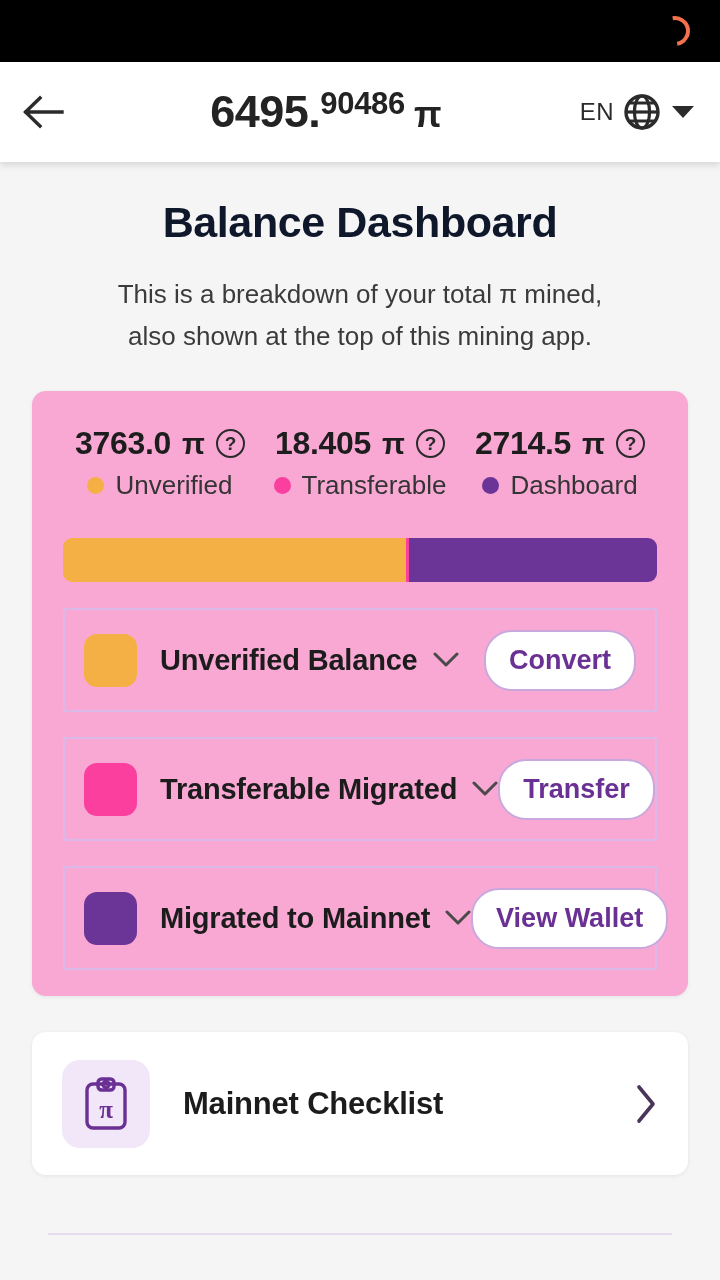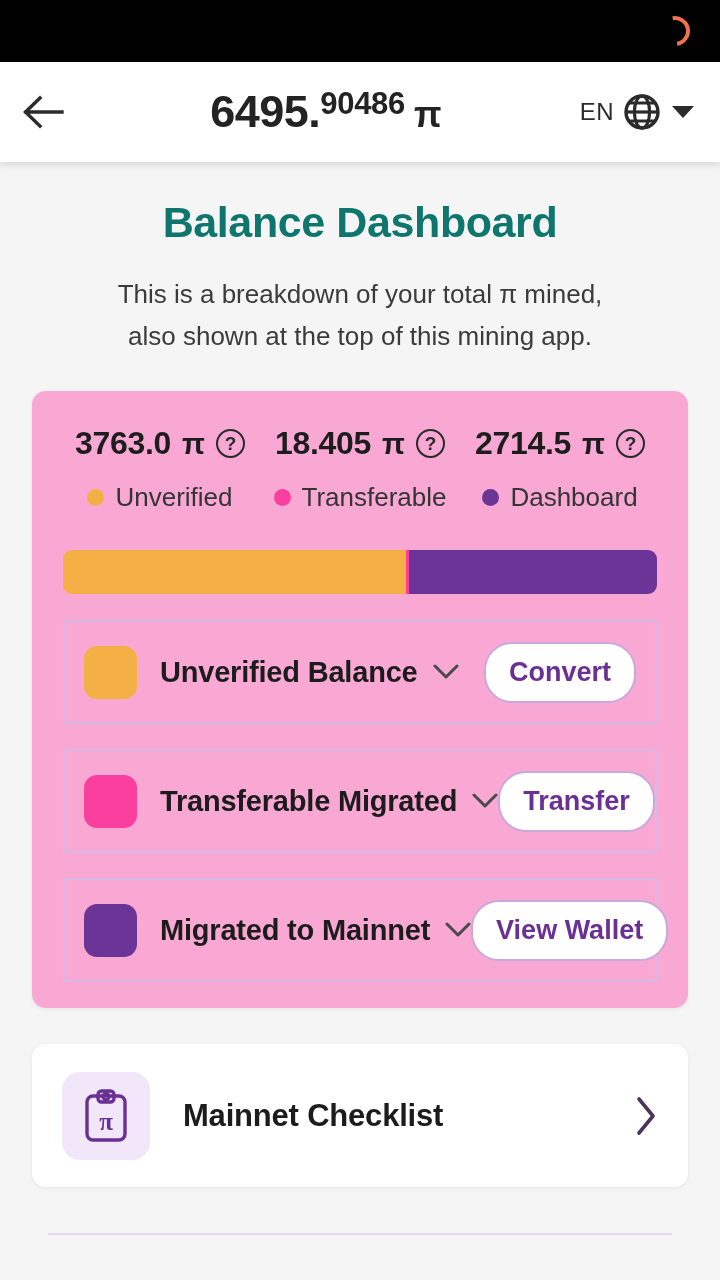--- a/index.html
+++ b/index.html
@@ -107,21 +107,21 @@
 
   
   .page {
     padding-top: 36px;
   }
 
   .page-title {
     text-align: center;
     font-size: 43px;
     font-weight: 700;
-    color: #0f766e;
+    color: #0f172a;
     letter-spacing: -0.4px;
     margin-bottom: 26px;
   }
 
   .page-sub {
     text-align: center;
     font-size: 26px;
     line-height: 1.62;
     color: #3b3b3b;
     font-weight: 400;
@@ -176,21 +176,21 @@
     justify-content: center;
     cursor: pointer;
     flex: none;
     line-height: 1;
   }
   .legend-line {
     display: flex;
     align-items: center;
     justify-content: center;
     gap: 11px;
-    margin-top: 20px;
+    margin-top: 8px;
   }
   .legend-dot {
     width: 17px;
     height: 17px;
     border-radius: 50%;
     flex: none;
   }
   .legend-label {
     font-size: 26px;
     color: #343434;

